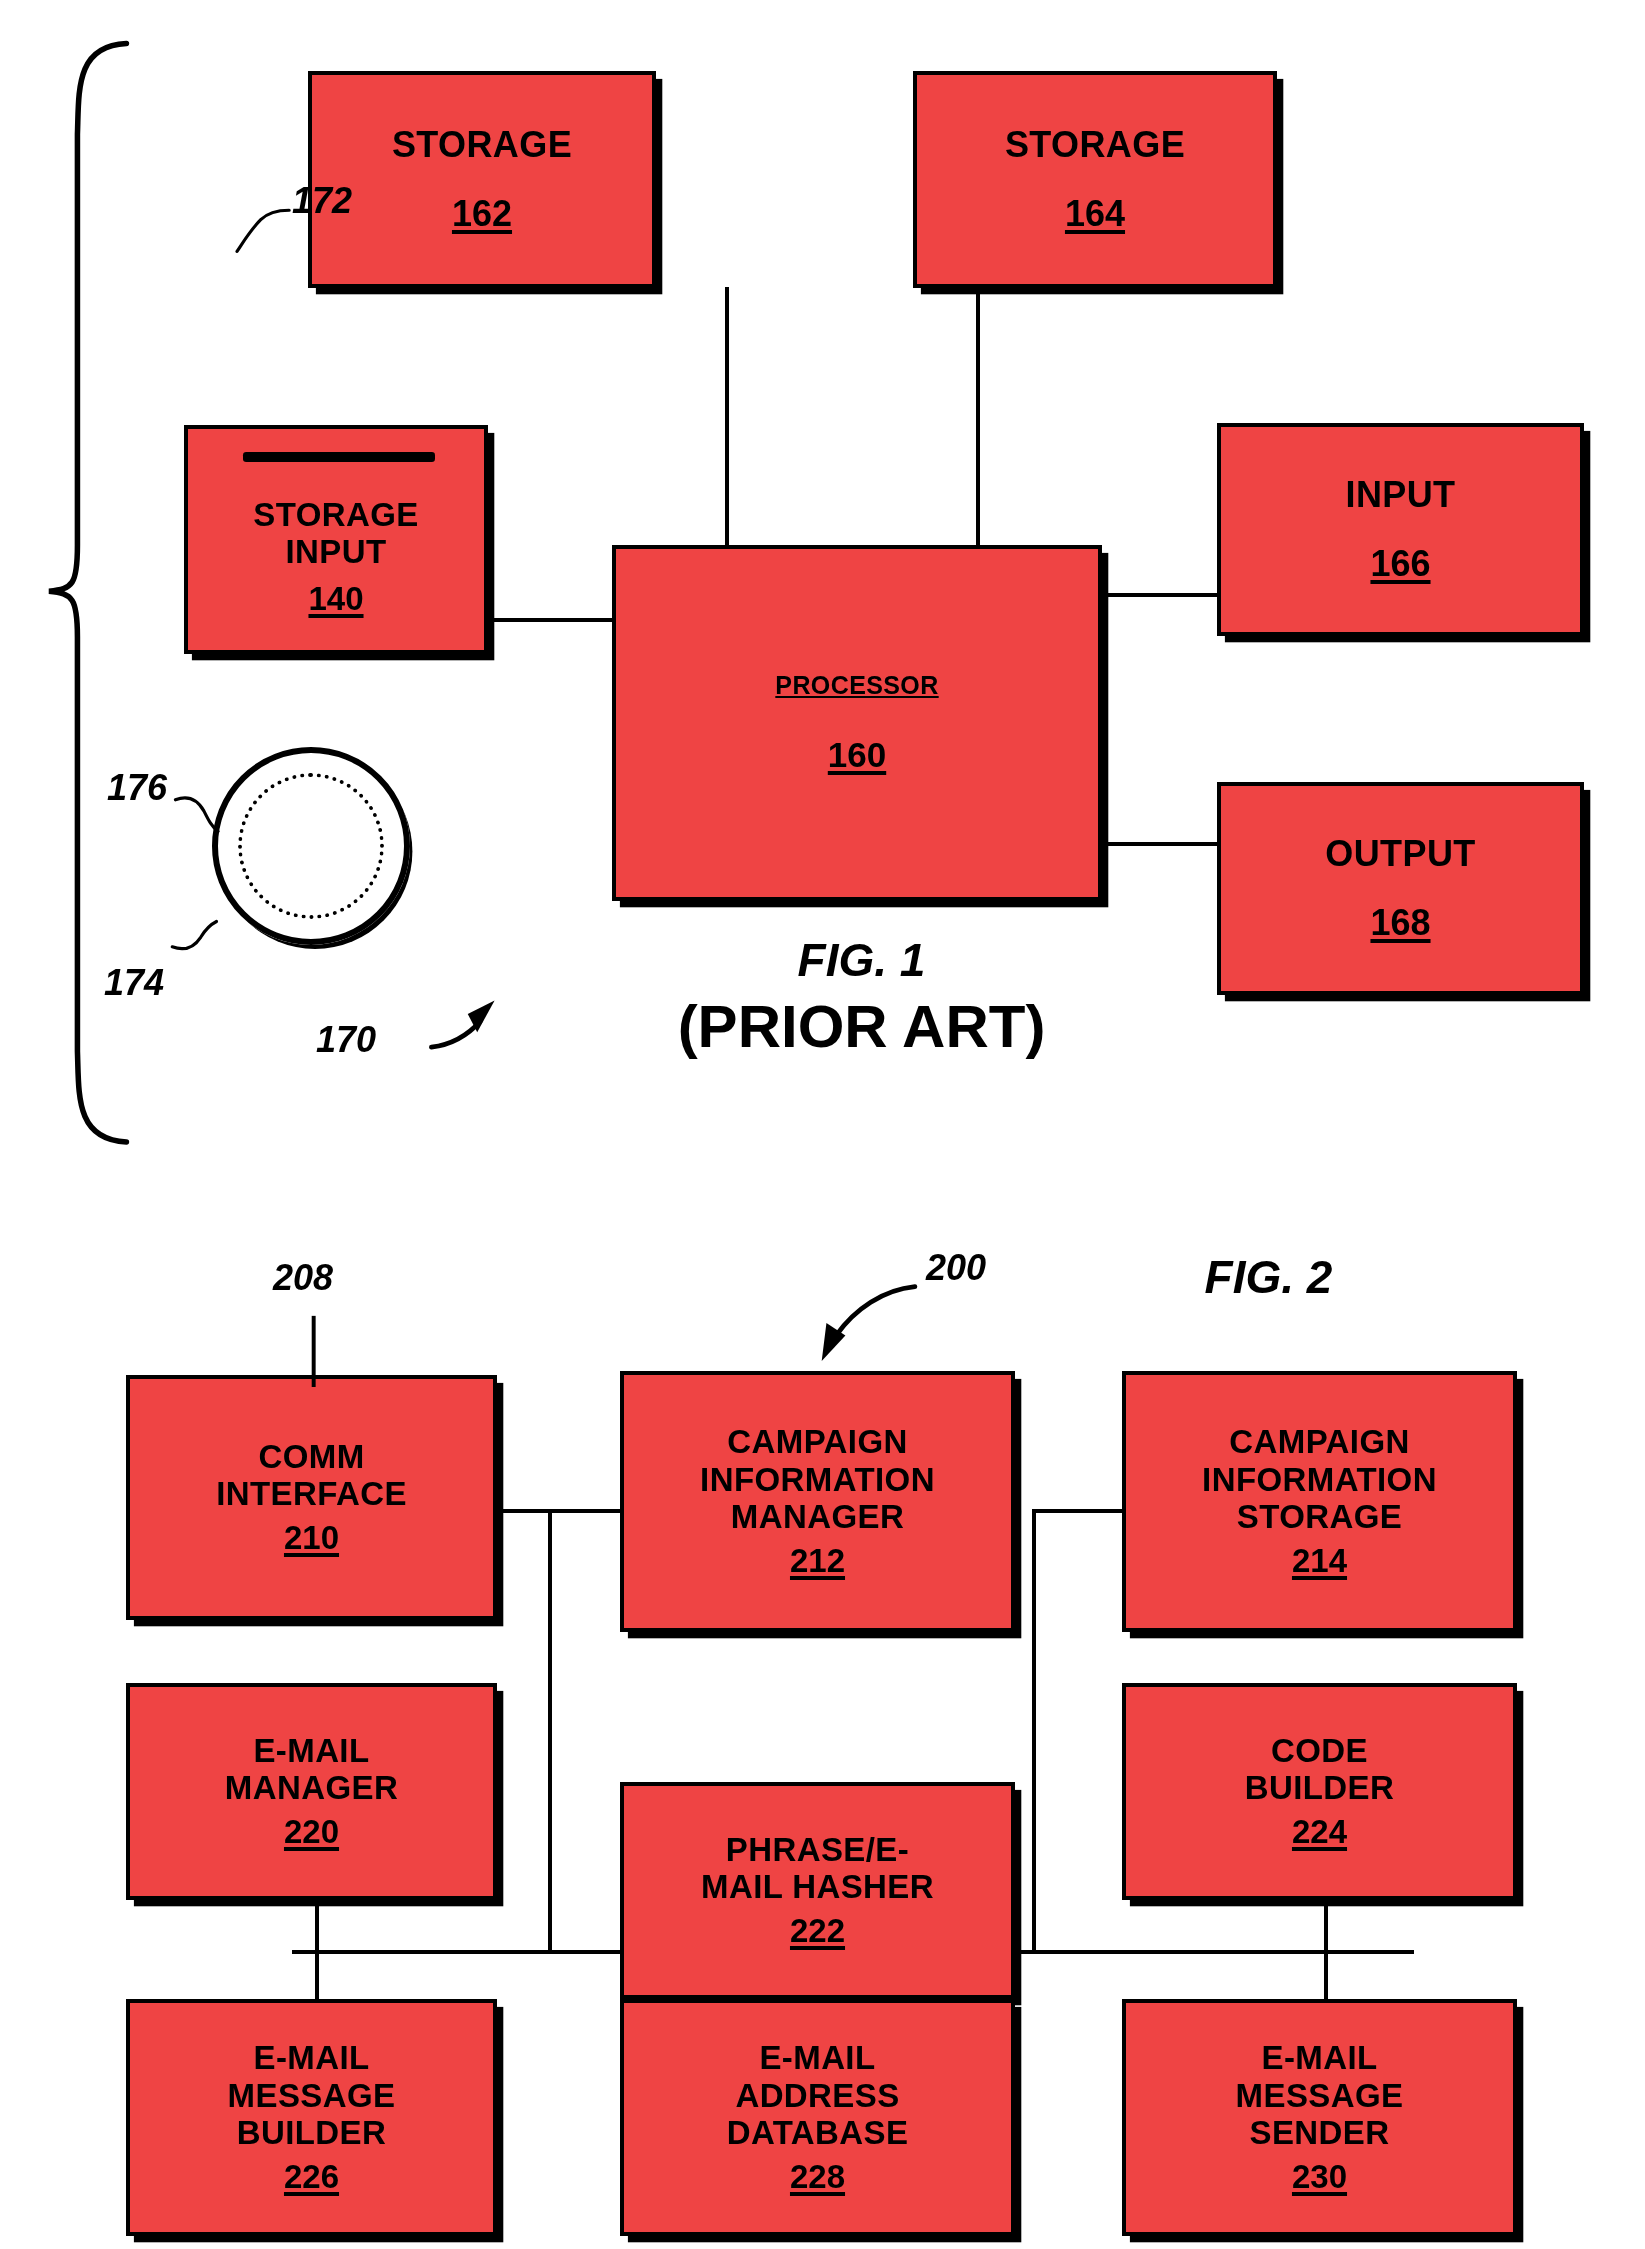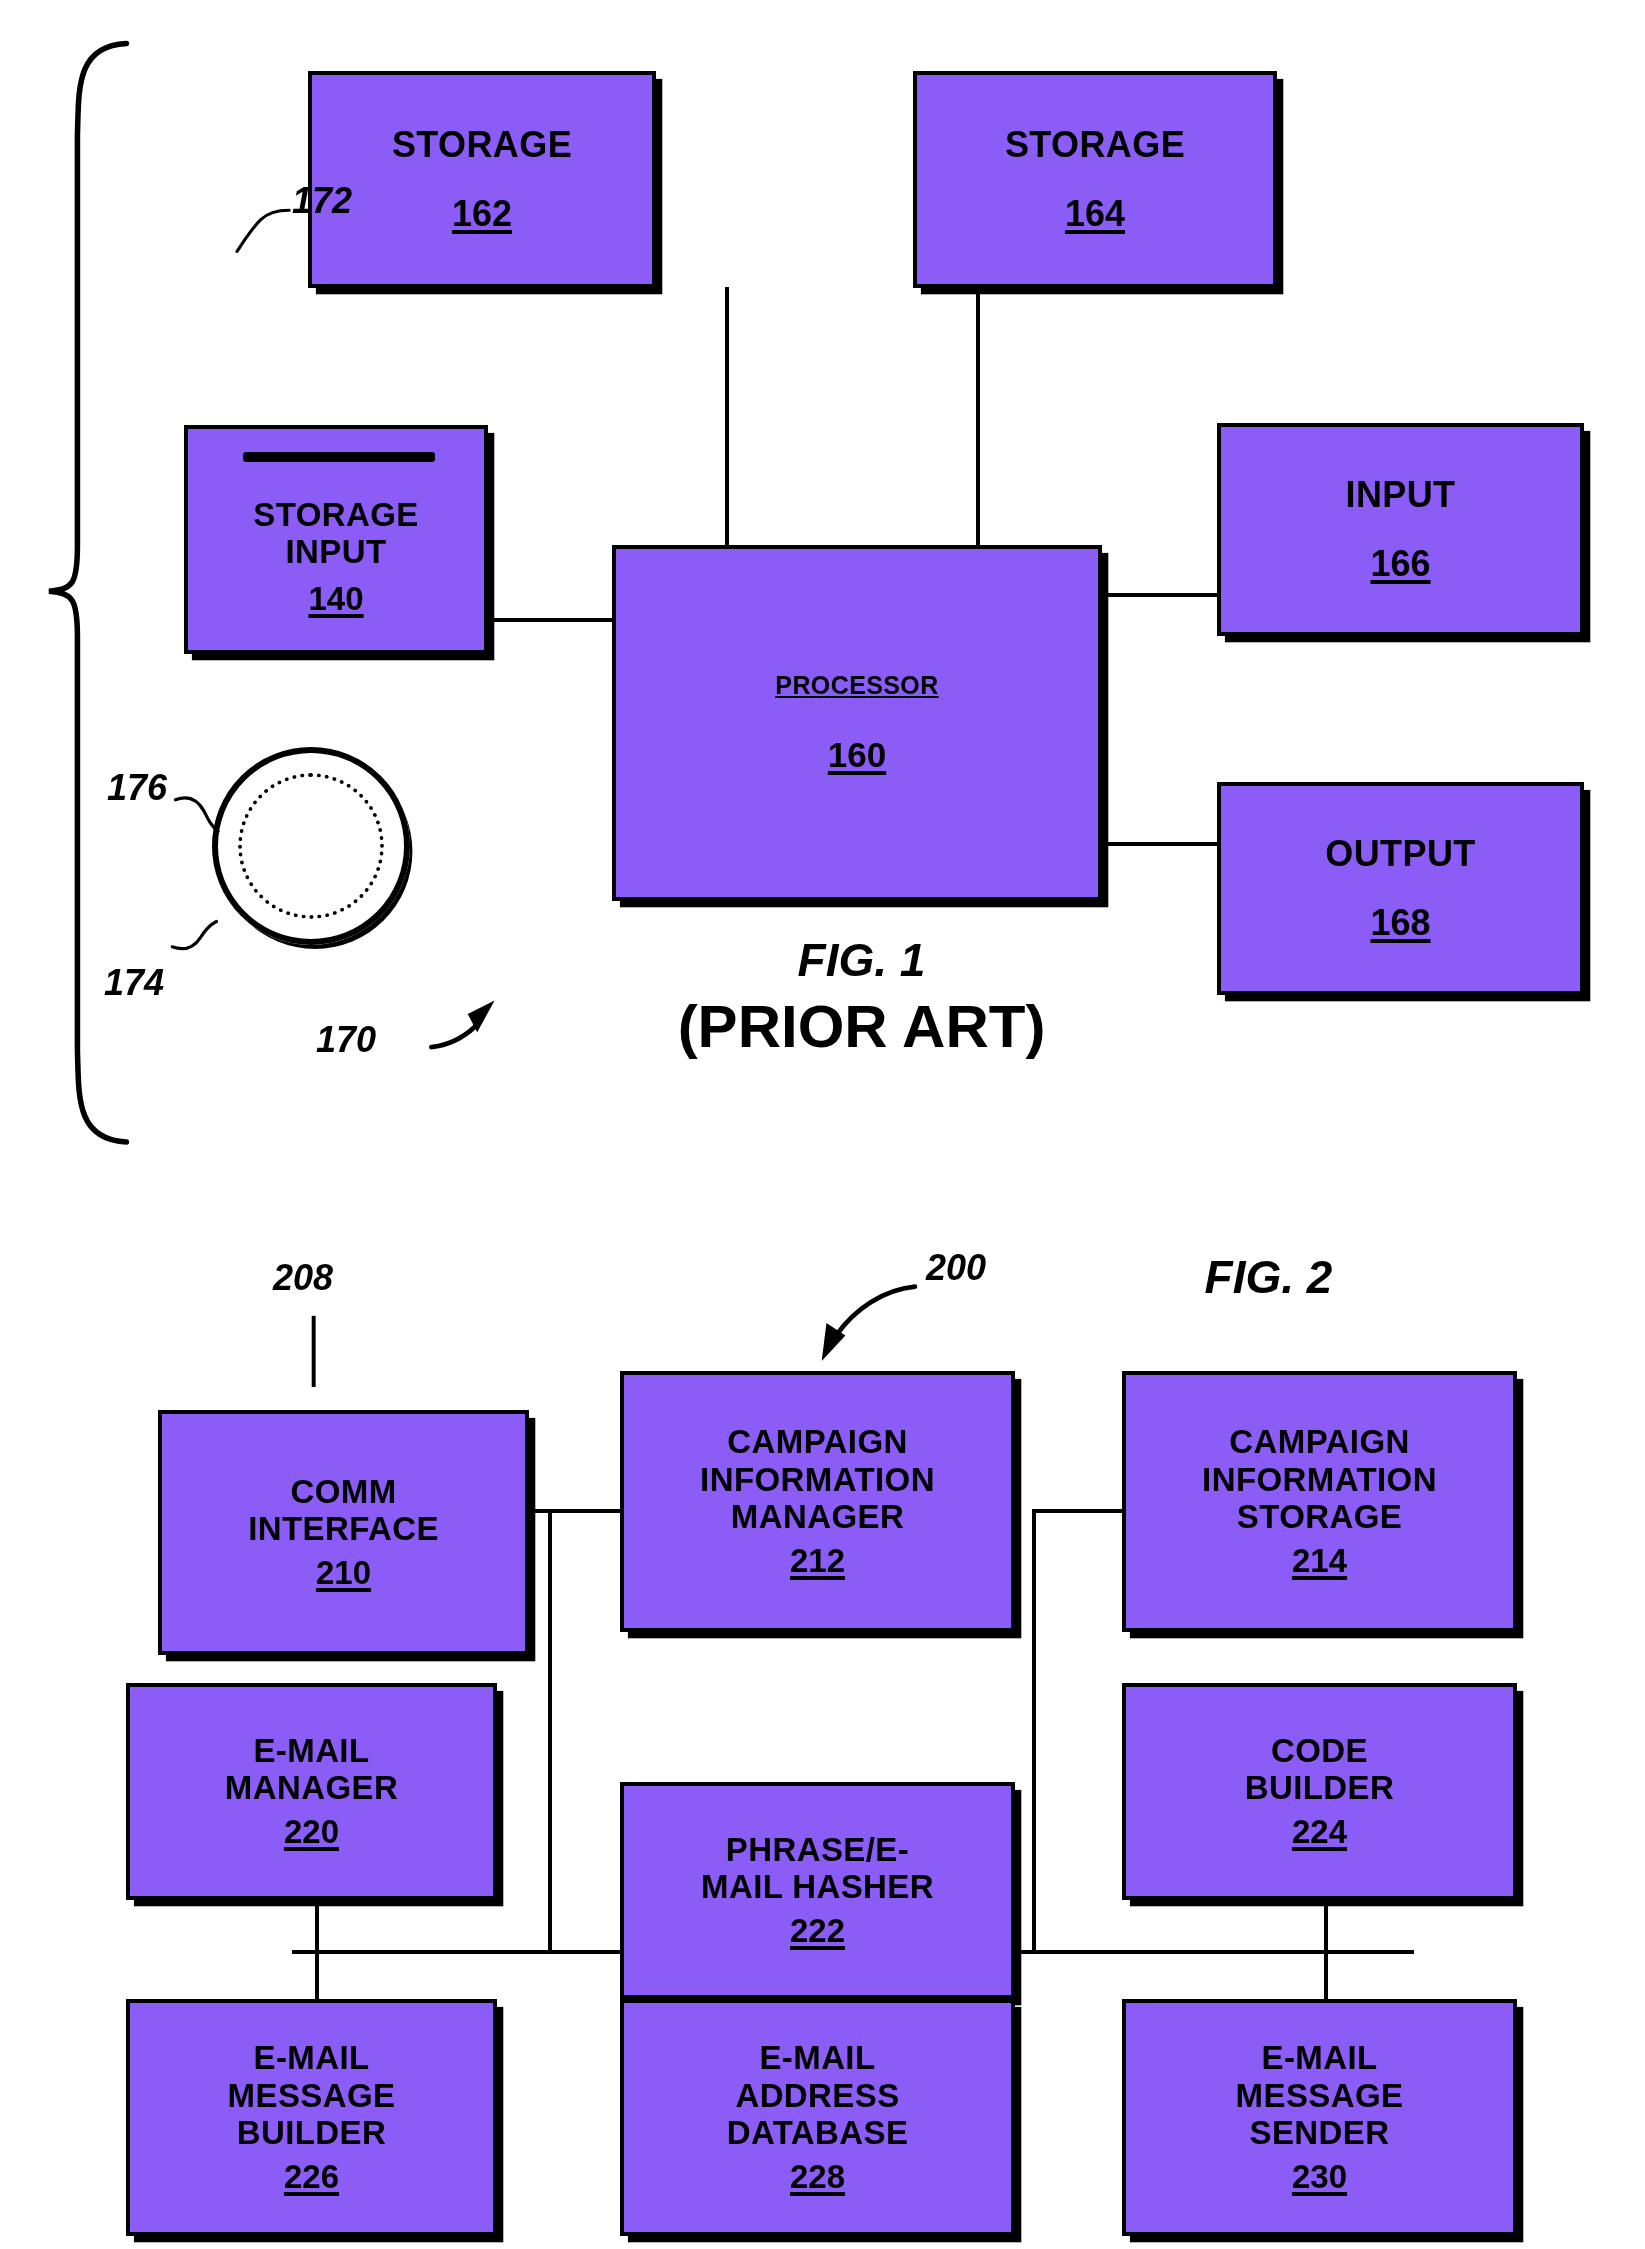--- a/index.html
+++ b/index.html
@@ -21,21 +21,21 @@
     left: 0; top: 0;
     width: 1645px;
     height: 2250px;
   }
 
   
   .pbox {
     position: absolute;
     box-sizing: border-box;
     border: 4px solid #000;
-    background: #8b5cf6;
+    background: #ef4444;
     display: flex;
     flex-direction: column;
     align-items: center;
     justify-content: center;
     text-align: center;
     
     box-shadow: 7.1px 7.1px 0 -0.8px #000;
     z-index: 4;
   }
   .pbox .title {
@@ -251,21 +251,21 @@
   <div class="line v" style="left:820px; top:1897px; height:57px;"></div>
 
   <div class="line v" style="left:1324px; top:1897px; height:57px;"></div>
 
   <div class="line v" style="left:315px; top:1950px; height:49px;"></div>
 
   <div class="line v" style="left:820px; top:1950px; height:49px;"></div>
 
   <div class="line v" style="left:1324px; top:1950px; height:49px;"></div>
 
-  <div class="pbox fs-f2" style="left:126px; top:1410px; width:371px; height:245px;margin-left:32px;">
+  <div class="pbox fs-f2" style="left:126px; top:1375px; width:371px; height:245px;">
     <div class="title">COMM
 INTERFACE</div>
     <div class="refnum">210</div>
   </div>
 
   <div class="pbox fs-f2" style="left:620px; top:1371px; width:395px; height:261px;">
     <div class="title">CAMPAIGN
 INFORMATION
 MANAGER</div>
     <div class="refnum">212</div>

